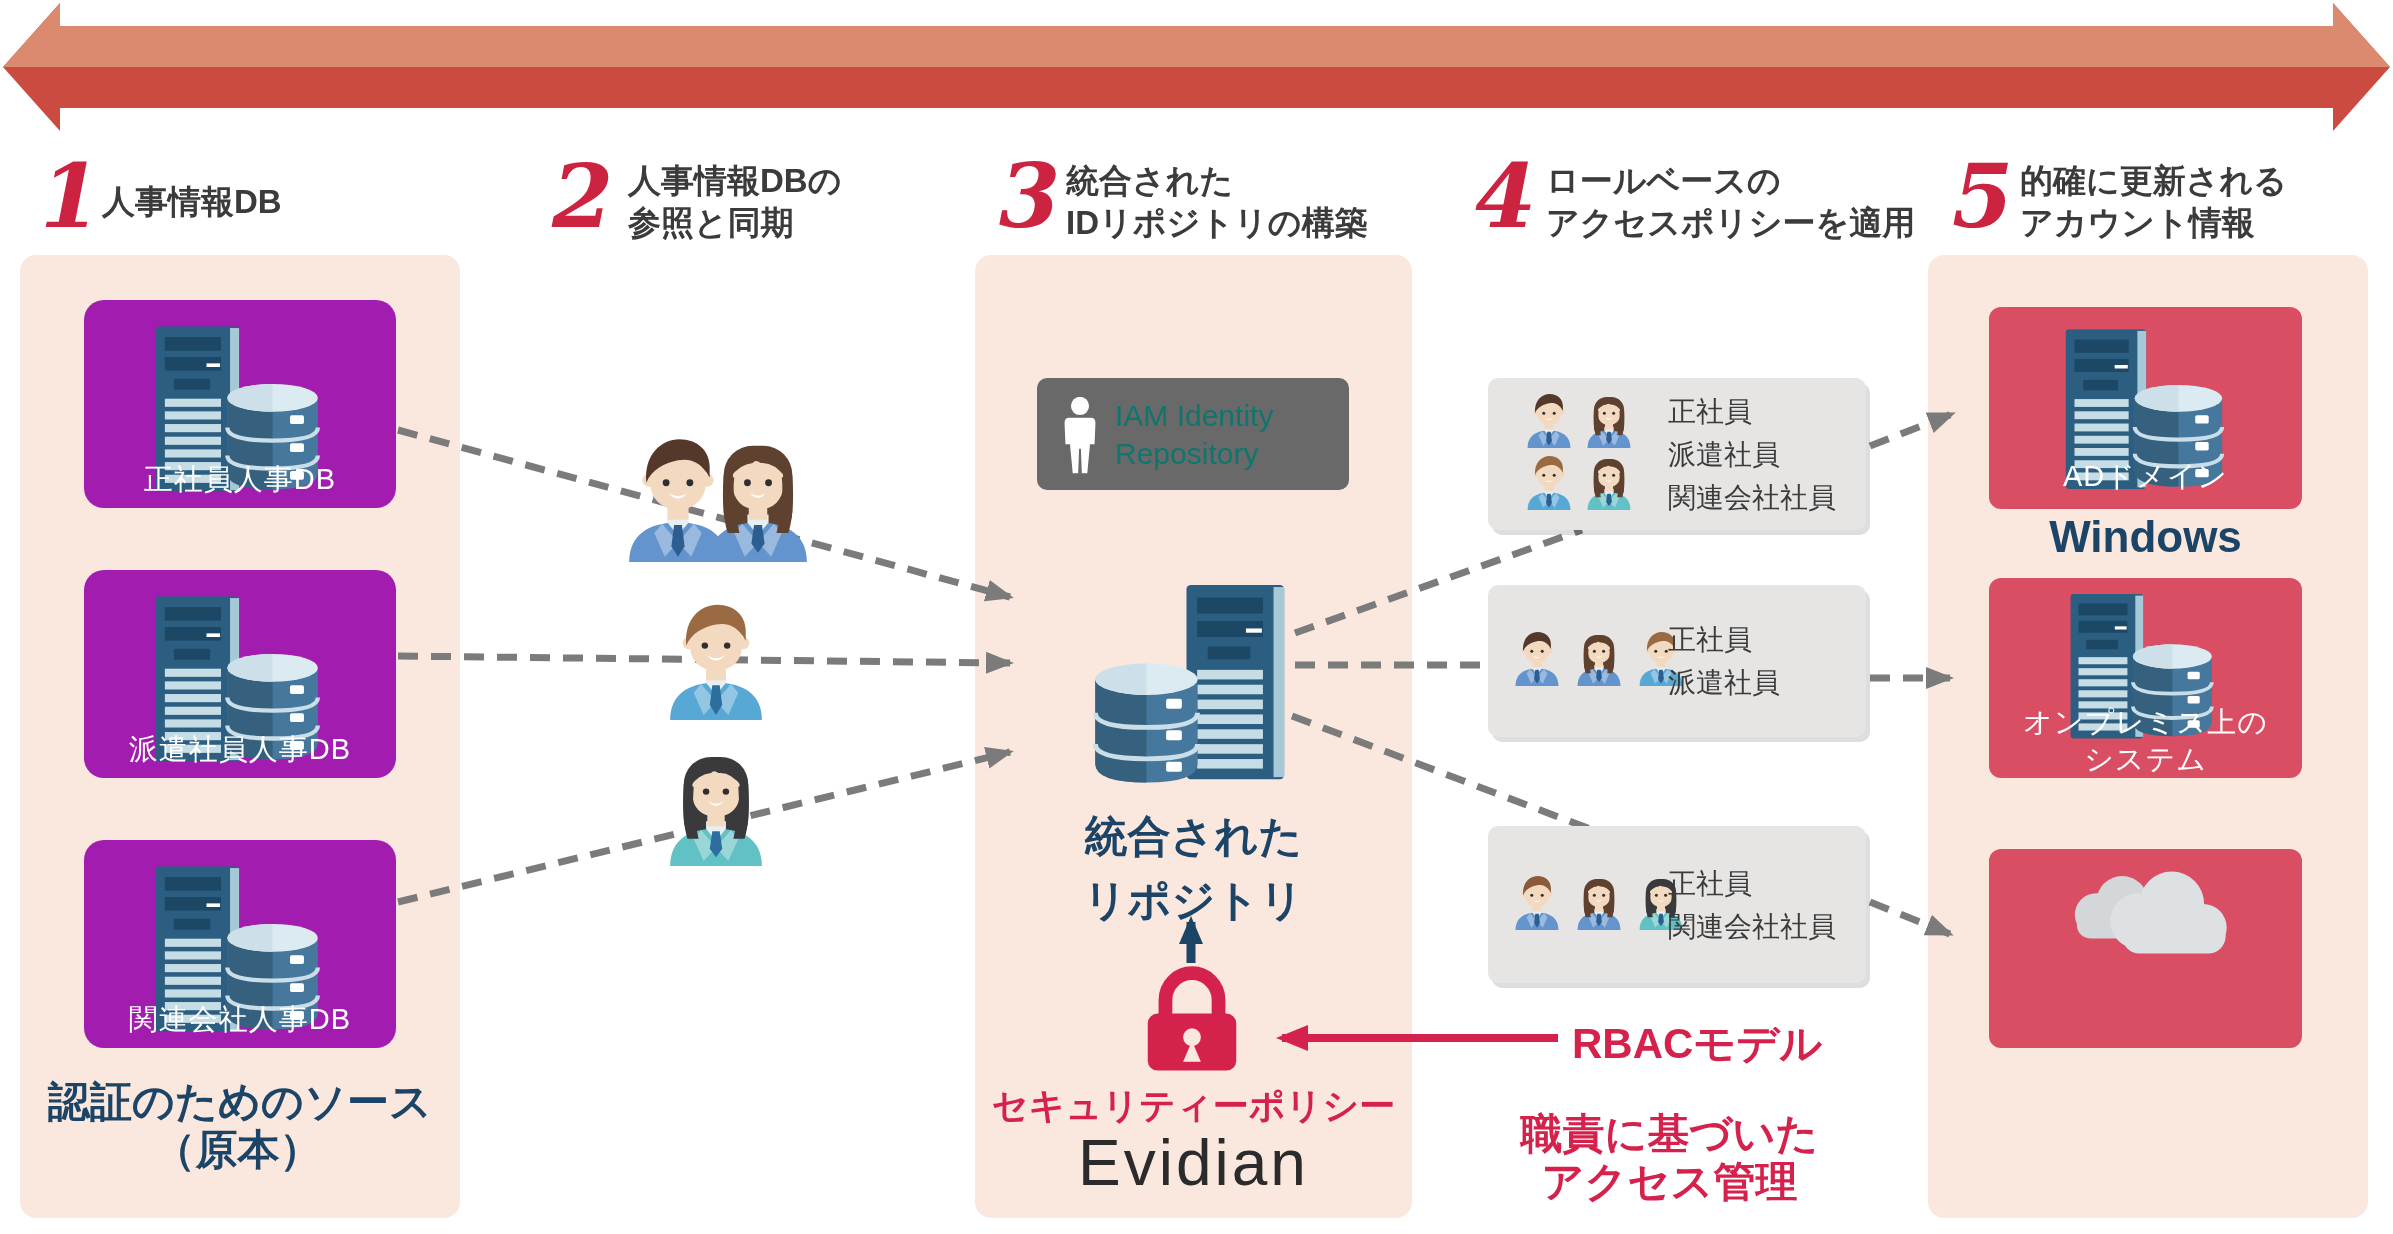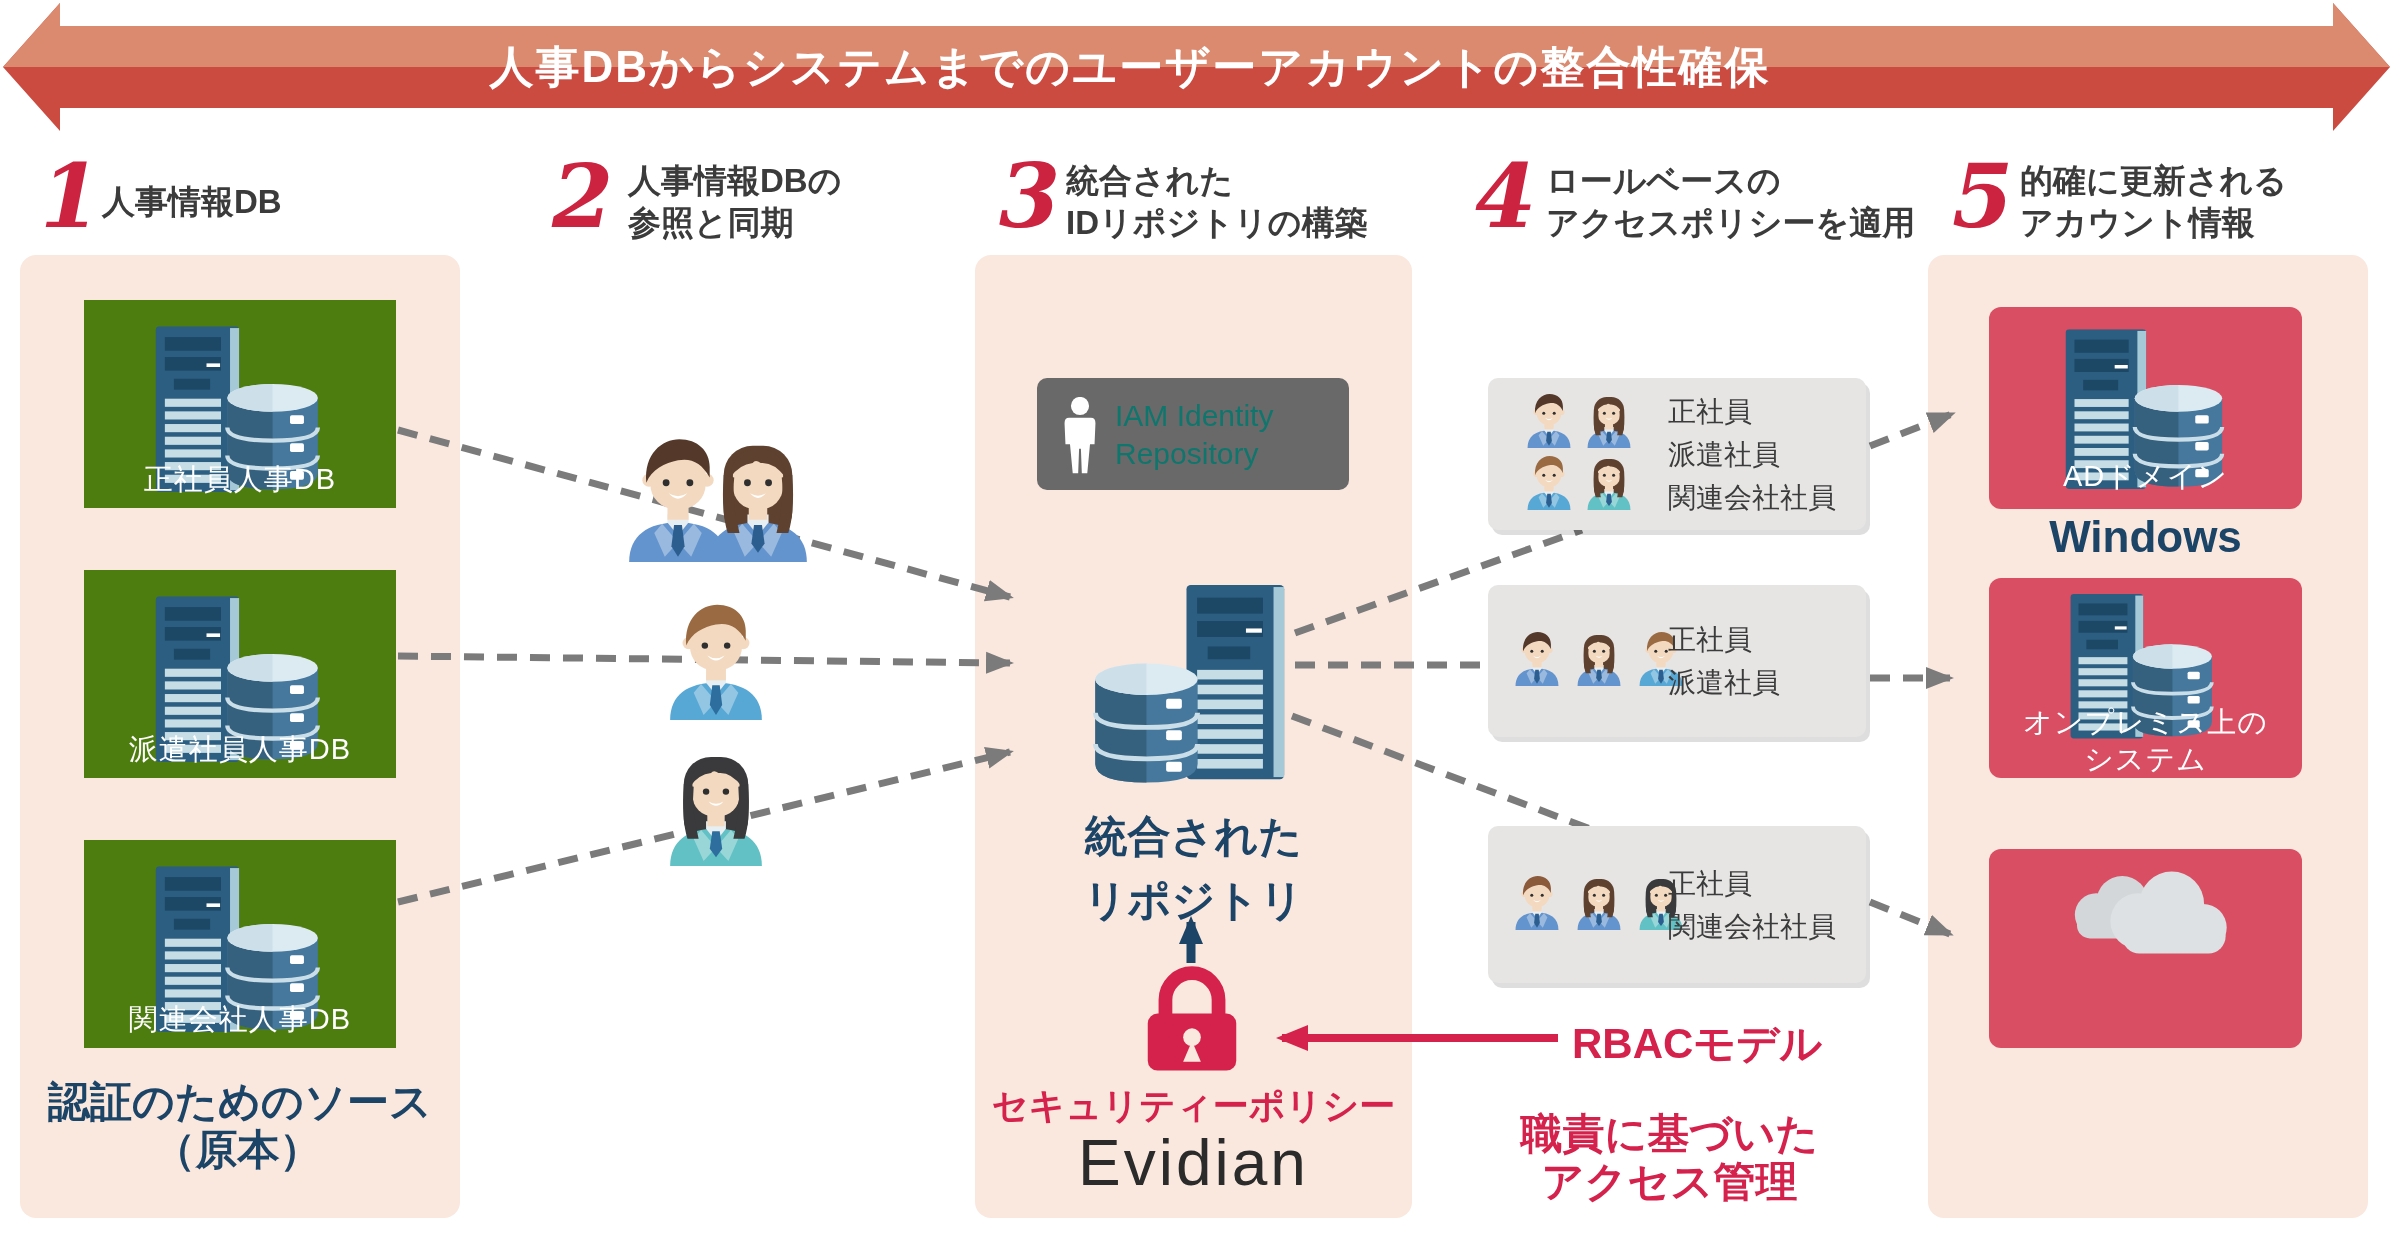--- a/index.html
+++ b/index.html
@@ -11,22 +11,22 @@
     display:flex;align-items:center;justify-content:center;
     color:#fff;font-size:44px;font-weight:bold;letter-spacing:2px;z-index:3;}
   .step-num{position:absolute;top:156px;font-family:"DejaVu Serif","Liberation Serif",serif;
     font-style:italic;font-weight:bold;font-size:88px;line-height:80px;color:#CC2340;z-index:2;}
   .step-label{position:absolute;top:160px;font-size:33px;font-weight:bold;color:#3B3B3B;
     line-height:42px;z-index:2;}
   .step-label.single{top:181px;}
   .panel{position:absolute;top:255px;height:963px;border-radius:16px;z-index:0;}
   .panel.pink{background:#FAE8DF;}
   .panel.white{background:#FFFFFF;}
-  .srcbox{position:absolute;left:84px;width:312px;height:208px;background:#4d7c0f;
-    border-radius:0;z-index:2;}
+  .srcbox{position:absolute;left:84px;width:312px;height:208px;background:#a21caf;
+    border-radius:20px;z-index:2;}
   .srcbox .lbl{position:absolute;left:0;top:160px;width:100%;text-align:center;
     color:#fff;font-size:29px;font-weight:500;letter-spacing:1px;}
   .tgtbox{position:absolute;left:1989px;width:313px;background:#D94E63;border-radius:12px;z-index:2;}
   .tgtbox .lbl{position:absolute;left:0;width:100%;text-align:center;color:#fff;
     font-size:29px;font-weight:500;line-height:37px;letter-spacing:1px;}
   .graybox{position:absolute;left:1488px;width:378px;background:#E6E5E4;border-radius:10px;
     box-shadow:4px 5px 0 rgba(0,0,0,0.13);z-index:2;}
   .grouplbl{position:absolute;font-size:28px;color:#3B3B3B;font-weight:500;line-height:43px;z-index:3;}
   .bluecap{position:absolute;color:#1C4467;font-weight:bold;text-align:center;z-index:2;}
   .redcap{position:absolute;color:#D5224C;font-weight:bold;text-align:center;z-index:2;}
@@ -43,21 +43,20 @@
 
   <svg class="abs" style="left:0;top:0" width="2393" height="140" viewBox="0 0 2393 140">
     <defs>
       <clipPath id="cpTop">
           <rect x="0" y="0" width="2393" height="67"></rect>
         </clipPath>
     </defs>
     <path d="M60,26 H2333 V3 L2390,67 L2333,131 V108 H60 V131 L3,67 L60,3 Z" fill="#CB4B41"></path>
     <path d="M60,26 H2333 V3 L2390,67 L2333,131 V108 H60 V131 L3,67 L60,3 Z" fill="#DB8A6F" clip-path="url(#cpTop)"></path>
   </svg>
-  <div class="banner-title">人事DBからシステムまでのユーザーアカウントの整合性確保</div>
 
   <div class="step-num" style="left:40px">1</div>
   <div class="step-label single" style="left:102px">
     <div>人事情報DB</div>
   </div>
   <div class="step-num" style="left:552px">2</div>
   <div class="step-label" style="left:628px">
     <div>人事情報DBの</div>
     <div>参照と同期</div>
   </div>

